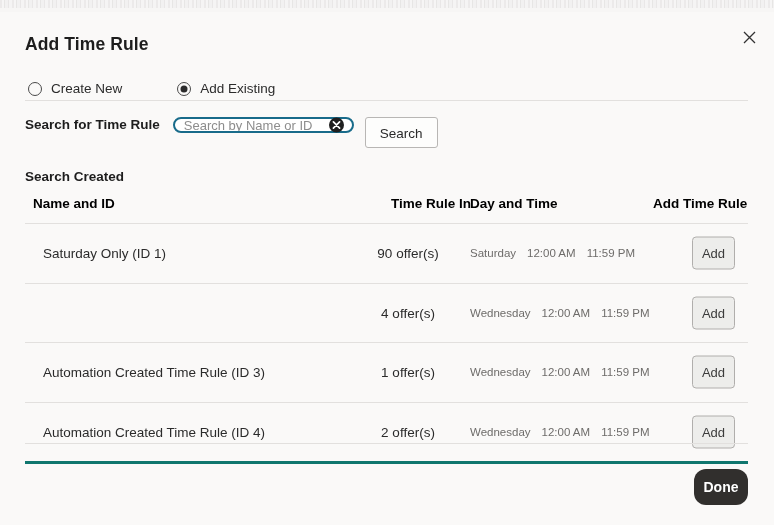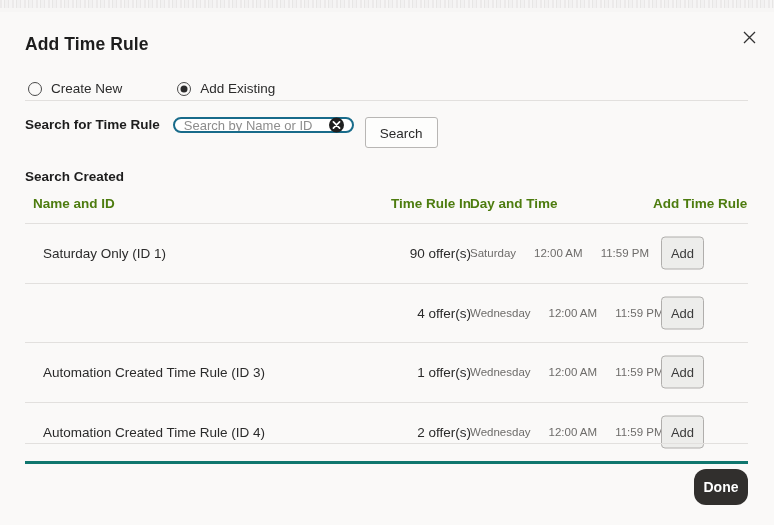--- a/index.html
+++ b/index.html
@@ -203,21 +203,21 @@
     width: 723px;
   }
   .thead {
     position: relative;
     height: 29px;
   }
   .th {
     position: absolute;
     font-size: 13.5px;
     font-weight: bold;
-    color: #4d7c0f;
+    color: #000000;
     top: 2px;
     white-space: nowrap;
   }
   .th-name { left: 8px; }
   .th-rulein { left: 345px; width: 101px; text-align: right; }
   .th-daytime { left: 445px; }
   .th-addrule { left: 628px; }
 
   .row {
     position: relative;
@@ -233,45 +233,46 @@
     white-space: nowrap;
   }
   .cell-name {
     left: 18px;
     font-size: 13.5px;
     color: #2b2b2b;
   }
   .cell-rulein {
     left: 320px;
     width: 126px;
-    text-align: right;
+    text-align: center;
     font-size: 13.5px;
     color: #2b2b2b;
   }
   .cell-daytime {
     left: 445px;
     font-size: 11.5px;
     color: #6e6c6a;
     display: flex;
-    gap: 18px;
+    gap: 11px;
     align-items: baseline;
   }
   .cell-add {
     left: 636px;
   }
   .add-btn {
     width: 43px;
     height: 33px;
     background: #ededeb;
     border: 1px solid #b0aeac;
     border-radius: 4px;
     font-family: "Liberation Sans", sans-serif;
     font-size: 13px;
     color: #3b3b3b;
     cursor: pointer;
+    margin-left: 31px;
   }
 
   .done-btn {
     position: absolute;
     top: 457px;
     left: 694px;
     width: 54px;
     height: 36px;
     background: #312f2d;
     color: #ffffff;

